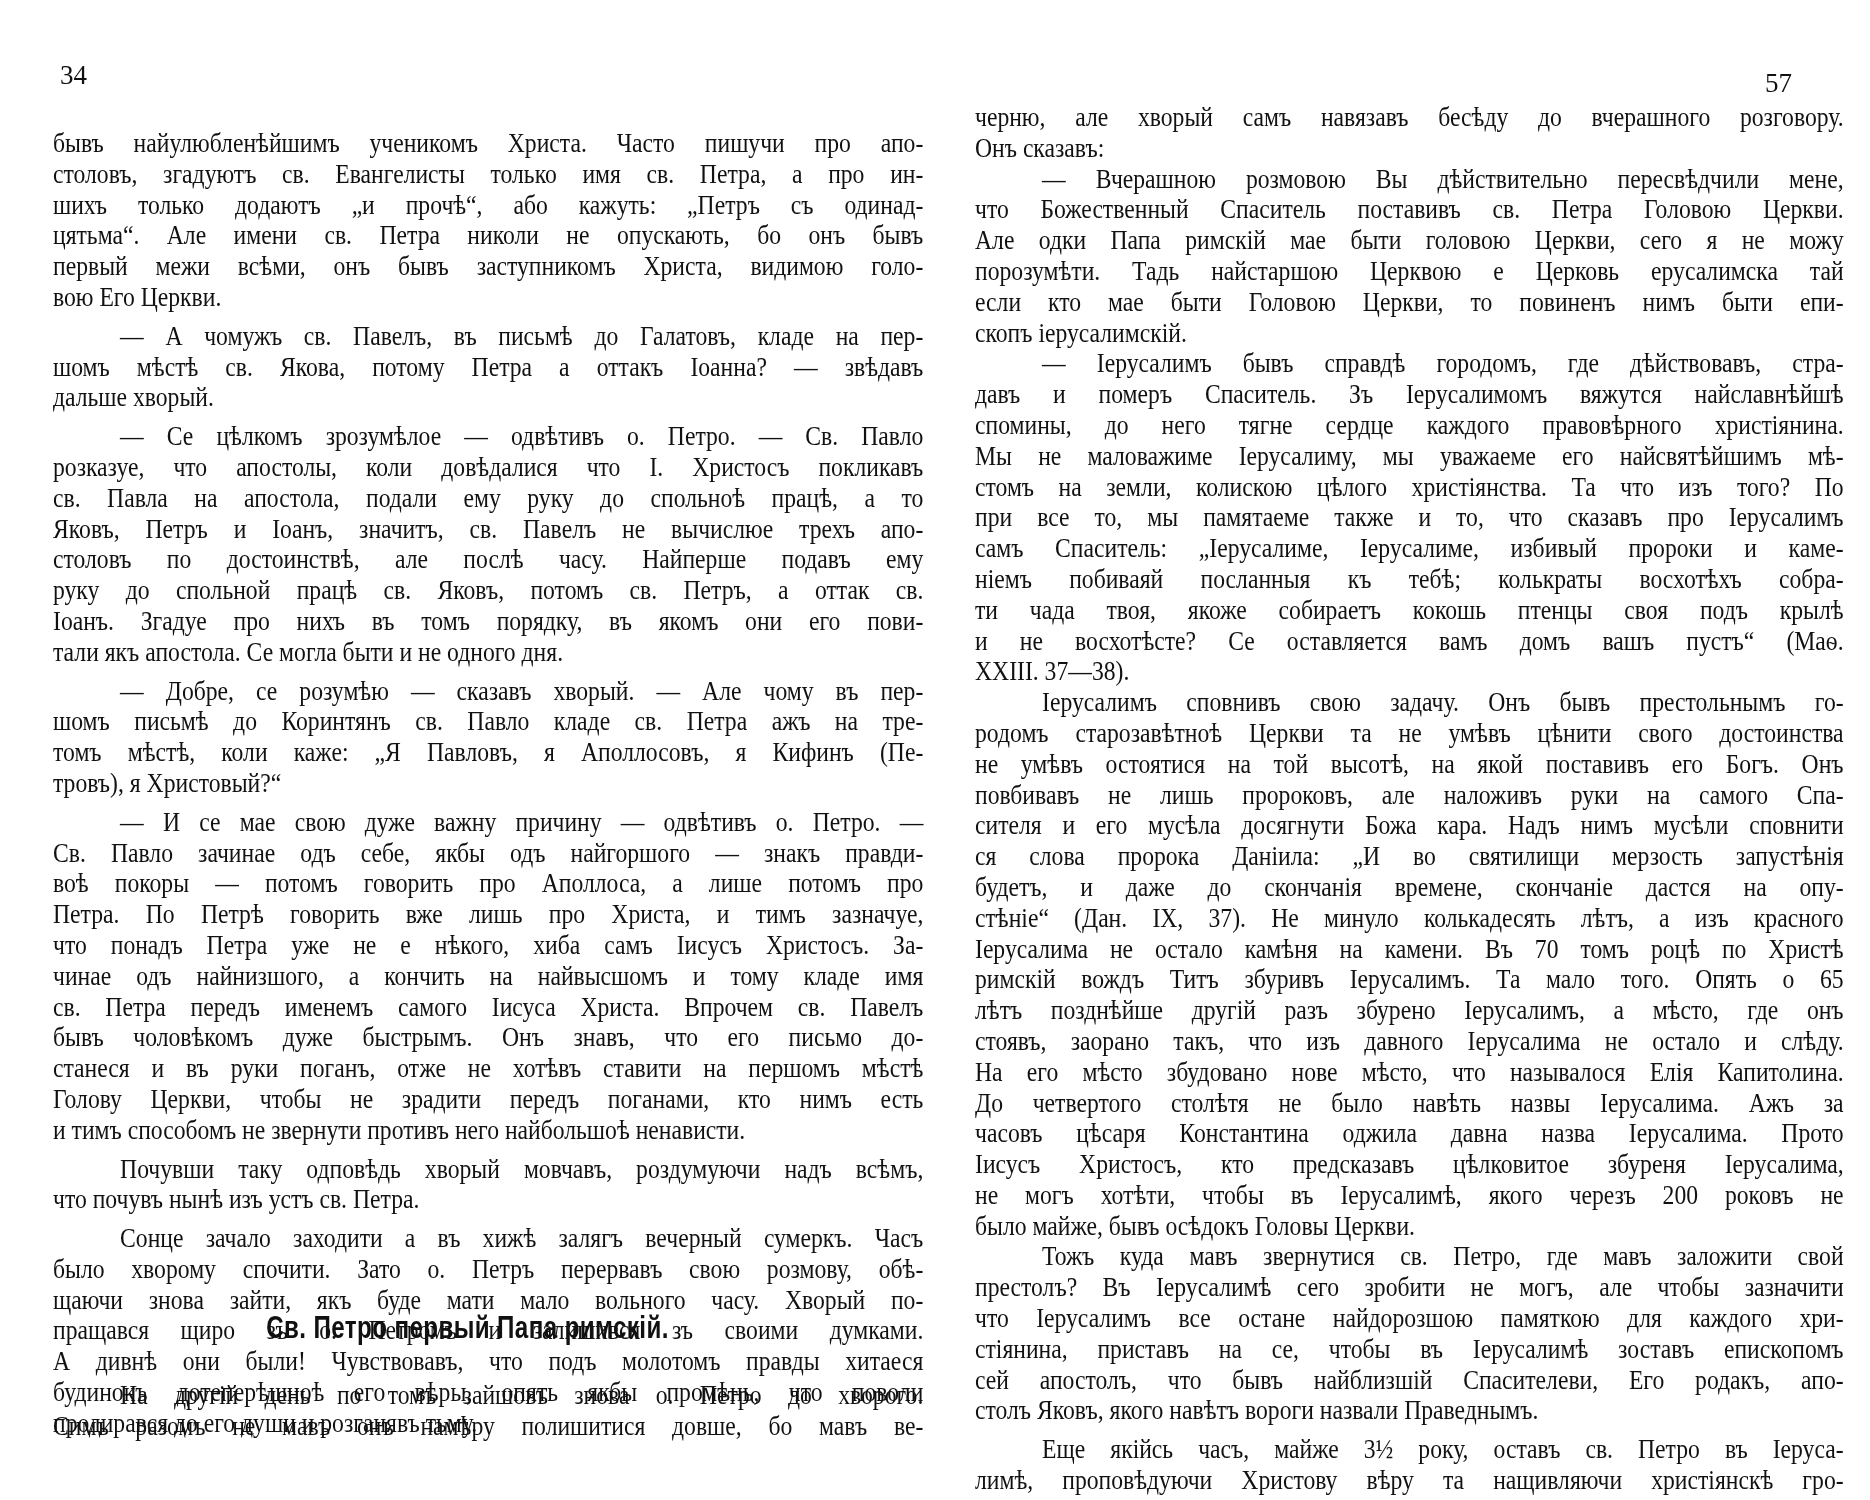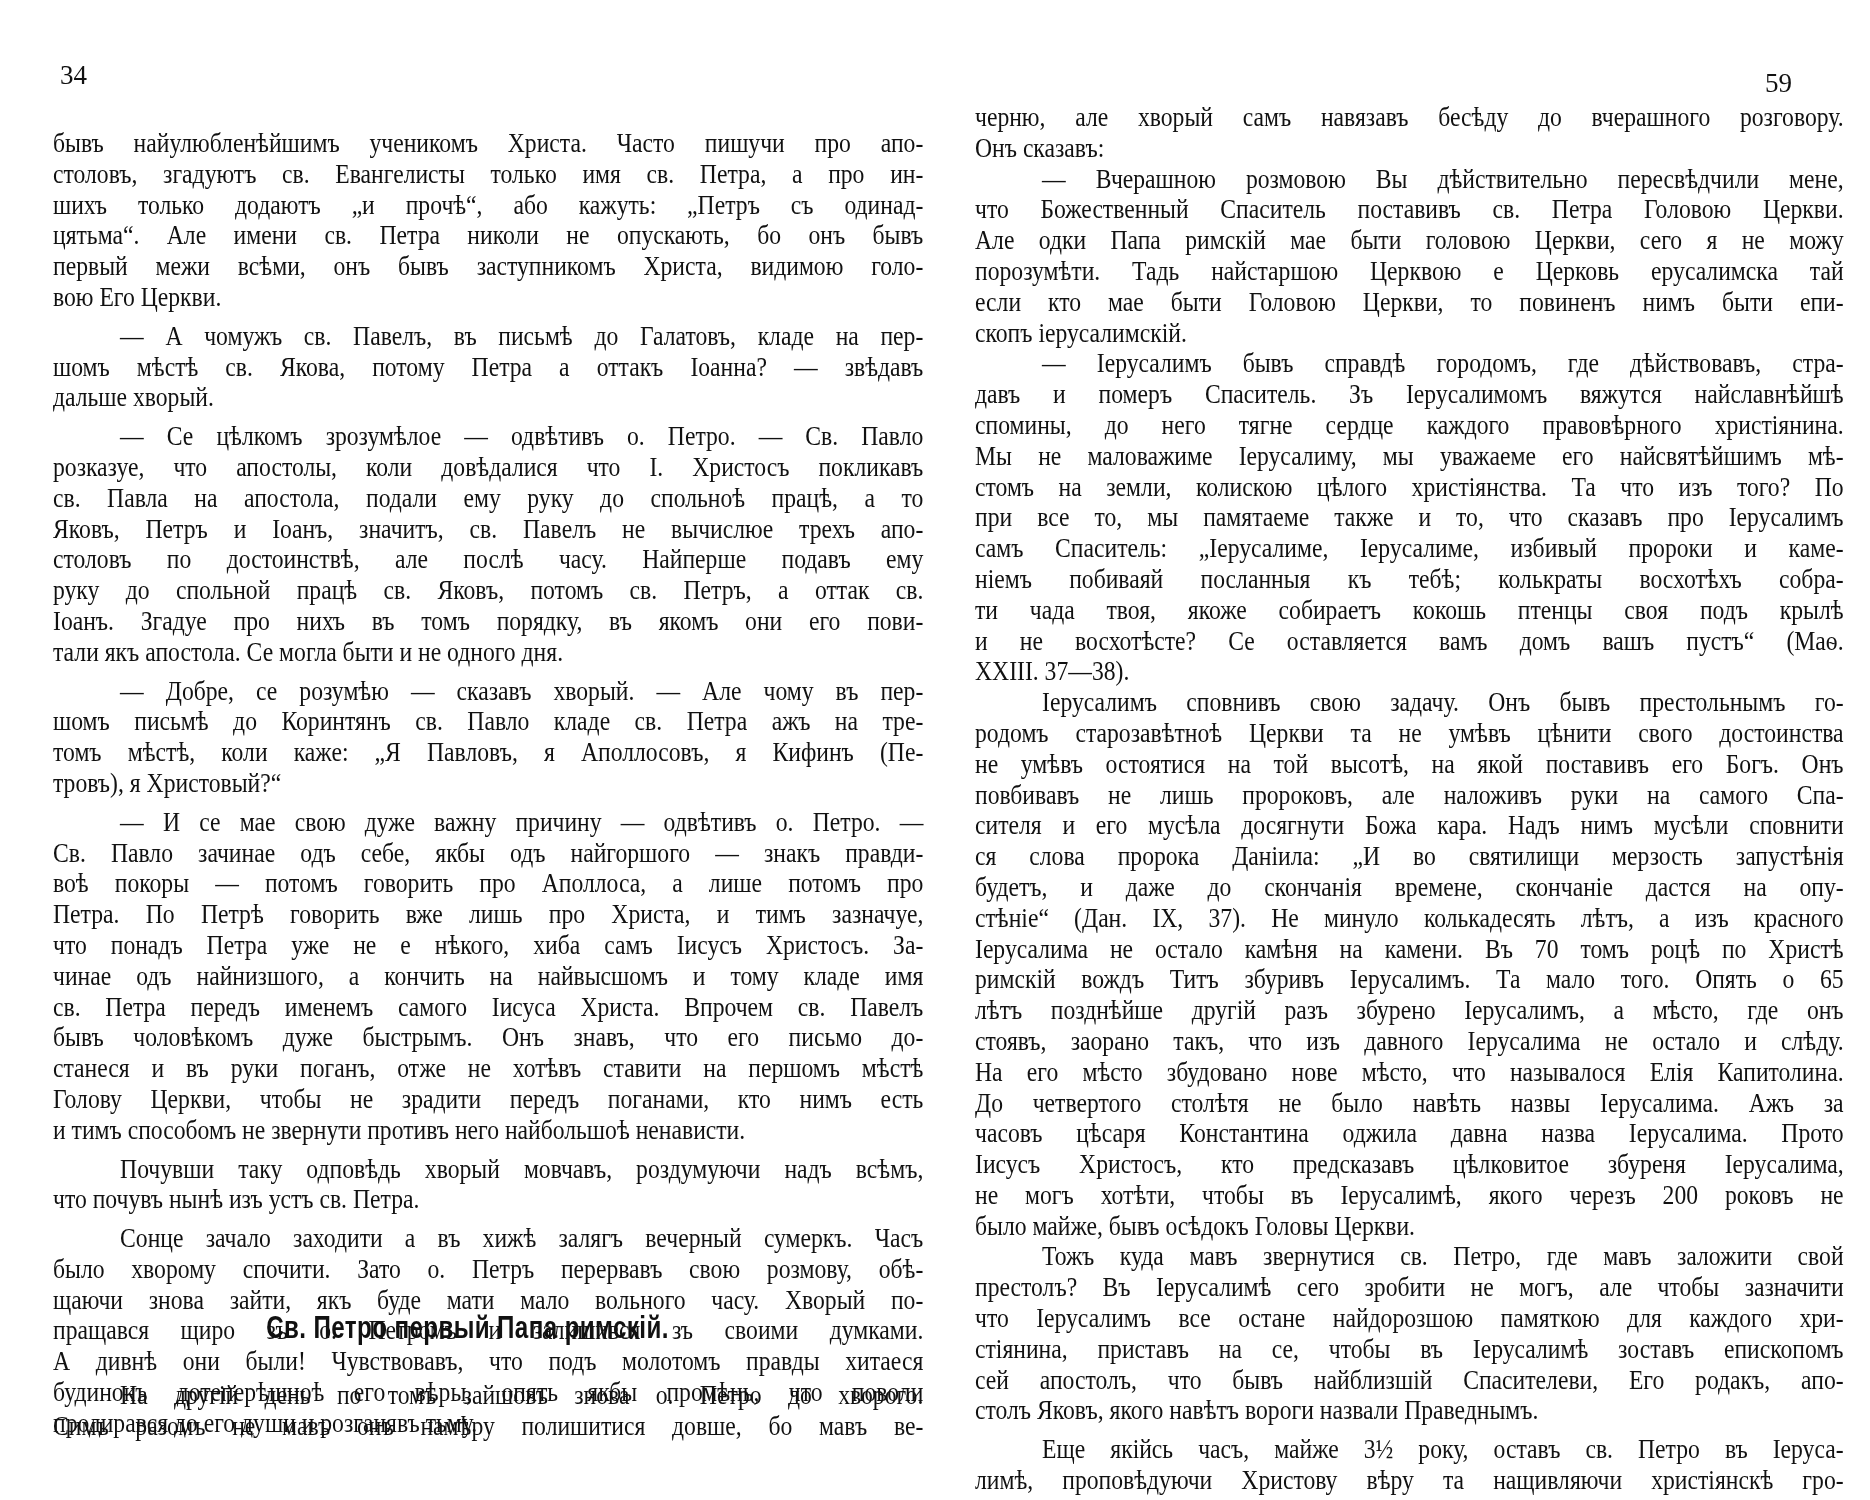--- a/index.html
+++ b/index.html
@@ -79,21 +79,21 @@
       <span class="line last">продирався до его души и розганявъ тьму.</span>
     </div>
   <div class="heading">Св. Петро первый Папа римскій.</div>
   <div class="text after" id="left-block2">
       <span class="line indent">На другій день по томъ зайшовъ знова о. Петро до хворого.</span>
       <span class="line">Симъ разомъ не мавъ онъ намѣру полишитися довше, бо мавъ ве-</span>
     </div>
 </div>
 
 <div class="page right">
-  <div class="page-number">59</div>
+  <div class="page-number">57</div>
   <div class="text" id="right-block">
       <span class="line">черню, але хворый самъ навязавъ бесѣду до вчерашного розговору.</span>
       <span class="line last">Онъ сказавъ:</span>
       <span class="line indent">— Вчерашною розмовою Вы дѣйствительно пересвѣдчили мене,</span>
       <span class="line">что Божественный Спаситель поставивъ св. Петра Головою Церкви.</span>
       <span class="line">Але одки Папа римскій мае быти головою Церкви, сего я не можу</span>
       <span class="line">порозумѣти. Тадь найстаршою Церквою е Церковь ерусалимска тай</span>
       <span class="line">если кто мае быти Головою Церкви, то повиненъ нимъ быти епи-</span>
       <span class="line last">скопъ іерусалимскій.</span>
       <span class="line indent">— Іерусалимъ бывъ справдѣ городомъ, где дѣйствовавъ, стра-</span>

